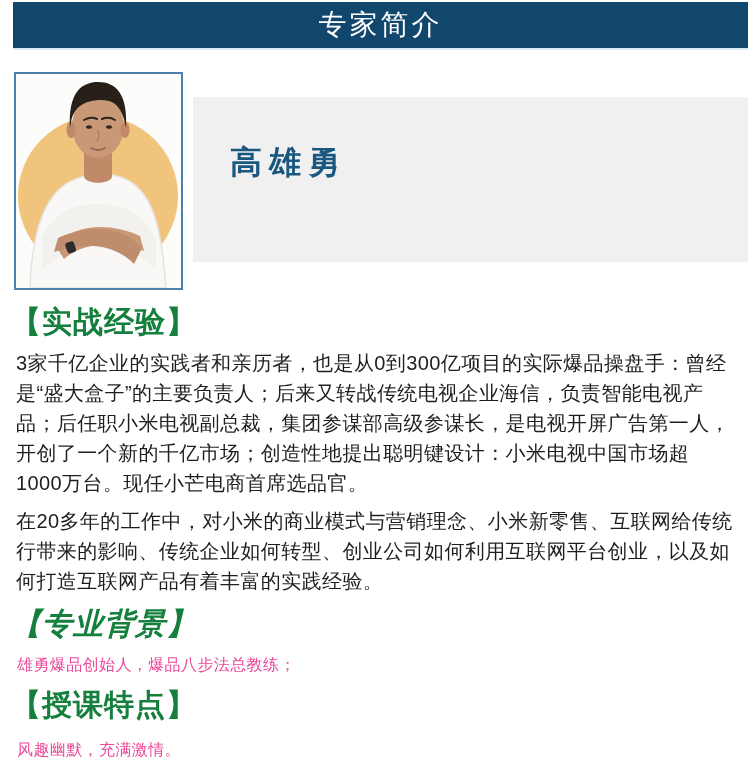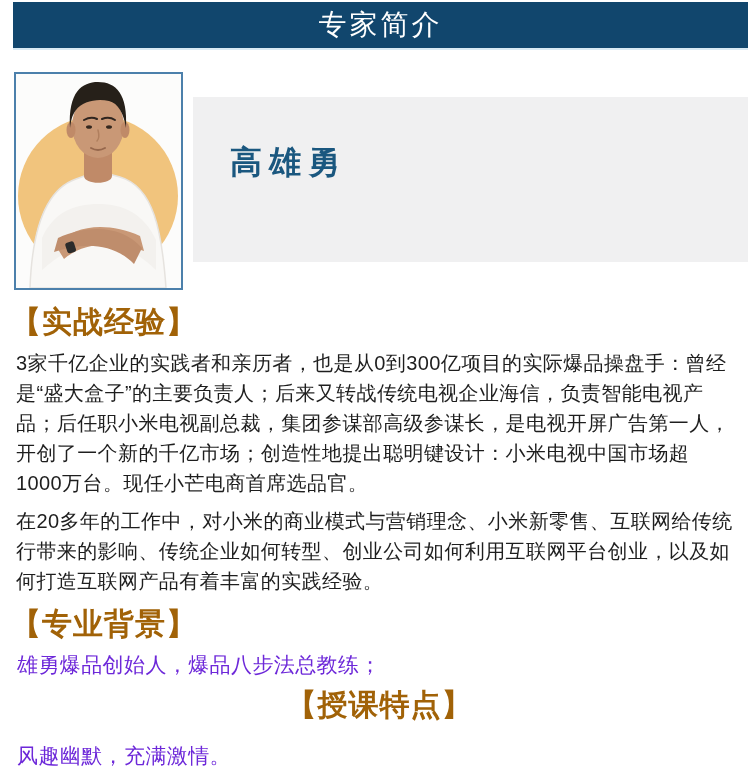--- a/index.html
+++ b/index.html
@@ -89,42 +89,42 @@
     top: 300px;
     width: 748px;
     padding: 0;
   }
   .section-heading {
     margin: 6px 0 8px 0;
     padding-left: 11px;
     font-size: 30px;
     line-height: 36px;
     font-weight: bold;
-    color: #a16207;
+    color: #15803d;
     letter-spacing: 1px;
   }
   .body-para {
     margin: 2px 0 8px 0;
     padding: 0 14px 0 16px;
     font-size: 20px;
     line-height: 30px;
     color: #1e1e1e;
     letter-spacing: 0.4px;
   }
   .line-para {
     margin: 0 0 12px 0;
     padding: 0 6px 0 17px;
-    font-size: 21px;
+    font-size: 16px;
     line-height: 21px;
-    color: #6d28d9;
+    color: #ec4899;
     letter-spacing: 0.4px;
   }
   .sec-exp .section-heading { margin-top: 4px; }
-  .sec-bg .section-heading  { margin-top: 10px; margin-bottom: 12px; }
-  .sec-tc .section-heading  { margin-top: 6px;  margin-bottom: 22px; text-align: center; }
+  .sec-bg .section-heading  { margin-top: 10px; margin-bottom: 12px; font-style: italic; }
+  .sec-tc .section-heading  { margin-top: 6px;  margin-bottom: 16px; }
 </style>
 </head>
 <body>
 
 <div class="page">
 
   <div class="banner">
     <span class="banner-title">专家简介</span>
   </div>
 

